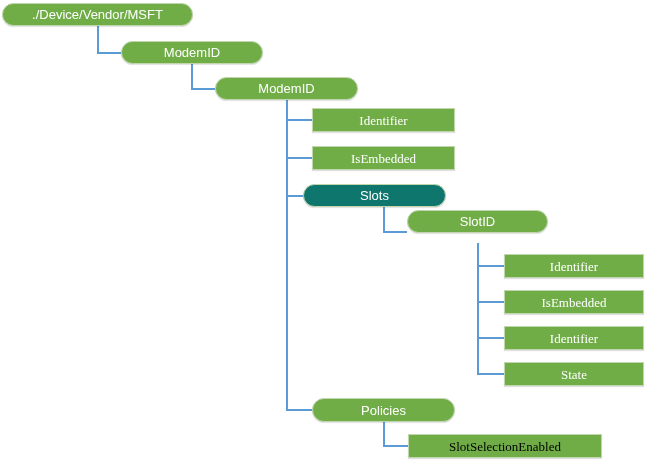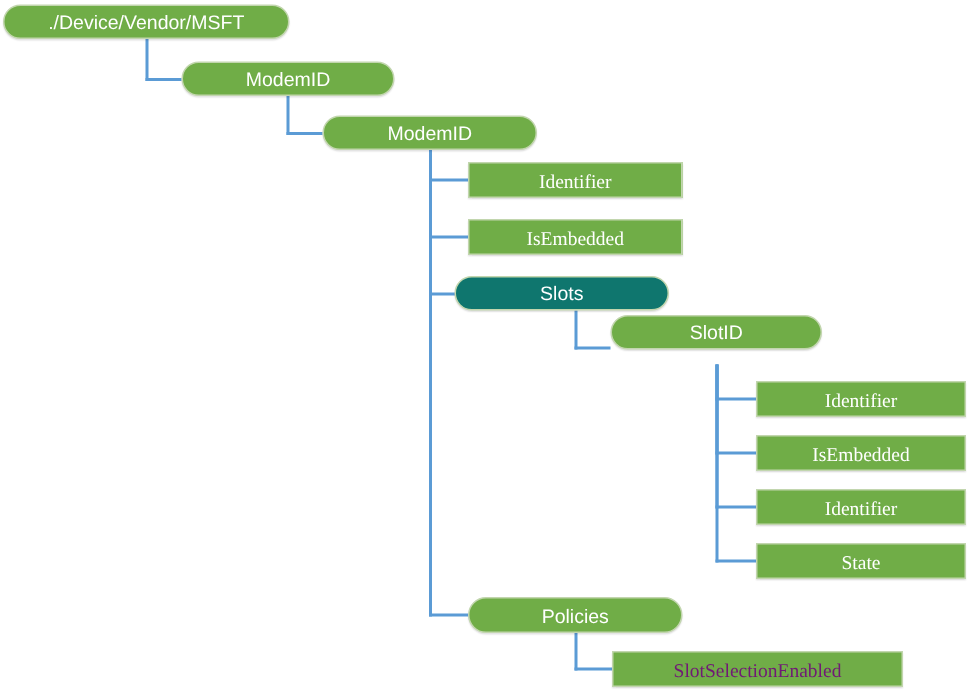--- a/index.html
+++ b/index.html
@@ -69,14 +69,14 @@
     <div class="node pill italic" style="left: 215px; top: 77px; width: 143px; height: 23px; background: rgb(112, 173, 71); border-color: rgb(194, 214, 174); color: rgb(255, 255, 255);">ModemID</div>
     <div class="node rect" style="left: 312px; top: 108px; width: 143px; height: 24px; background: rgb(112, 173, 71); border-color: rgb(194, 214, 174); color: rgb(255, 255, 255);">Identifier</div>
     <div class="node rect" style="left: 312px; top: 146px; width: 143px; height: 24px; background: rgb(112, 173, 71); border-color: rgb(194, 214, 174); color: rgb(255, 255, 255);">IsEmbedded</div>
     <div class="node pill" style="left: 303px; top: 184px; width: 143px; height: 23px; background: #0f766e; border-color: rgb(194, 214, 174); color: rgb(255, 255, 255);">Slots</div>
     <div class="node pill italic" style="left: 407px; top: 210px; width: 141px; height: 23px; background: rgb(112, 173, 71); border-color: rgb(194, 214, 174); color: rgb(255, 255, 255);">SlotID</div>
     <div class="node rect" style="left: 504px; top: 254px; width: 140px; height: 24px; background: rgb(112, 173, 71); border-color: rgb(194, 214, 174); color: rgb(255, 255, 255);">Identifier</div>
     <div class="node rect" style="left: 504px; top: 290px; width: 140px; height: 24px; background: rgb(112, 173, 71); border-color: rgb(194, 214, 174); color: rgb(255, 255, 255);">IsEmbedded</div>
     <div class="node rect" style="left: 504px; top: 326px; width: 140px; height: 24px; background: rgb(112, 173, 71); border-color: rgb(194, 214, 174); color: rgb(255, 255, 255);">Identifier</div>
     <div class="node rect" style="left: 504px; top: 362px; width: 140px; height: 24px; background: rgb(112, 173, 71); border-color: rgb(194, 214, 174); color: rgb(255, 255, 255);">State</div>
     <div class="node pill" style="left: 312px; top: 398px; width: 143px; height: 24px; background: rgb(112, 173, 71); border-color: rgb(194, 214, 174); color: rgb(255, 255, 255);">Policies</div>
-    <div class="node rect" style="left: 408px; top: 434px; width: 194px; height: 24px; background: rgb(112, 173, 71); border-color: rgb(194, 214, 174); color: #701a75;">SlotSelectionEnabled</div>
+    <div class="node rect" style="left: 408px; top: 434px; width: 194px; height: 24px; background: rgb(112, 173, 71); border-color: rgb(194, 214, 174); color: #000000;">SlotSelectionEnabled</div>
   </div>
 
 </body></html>

